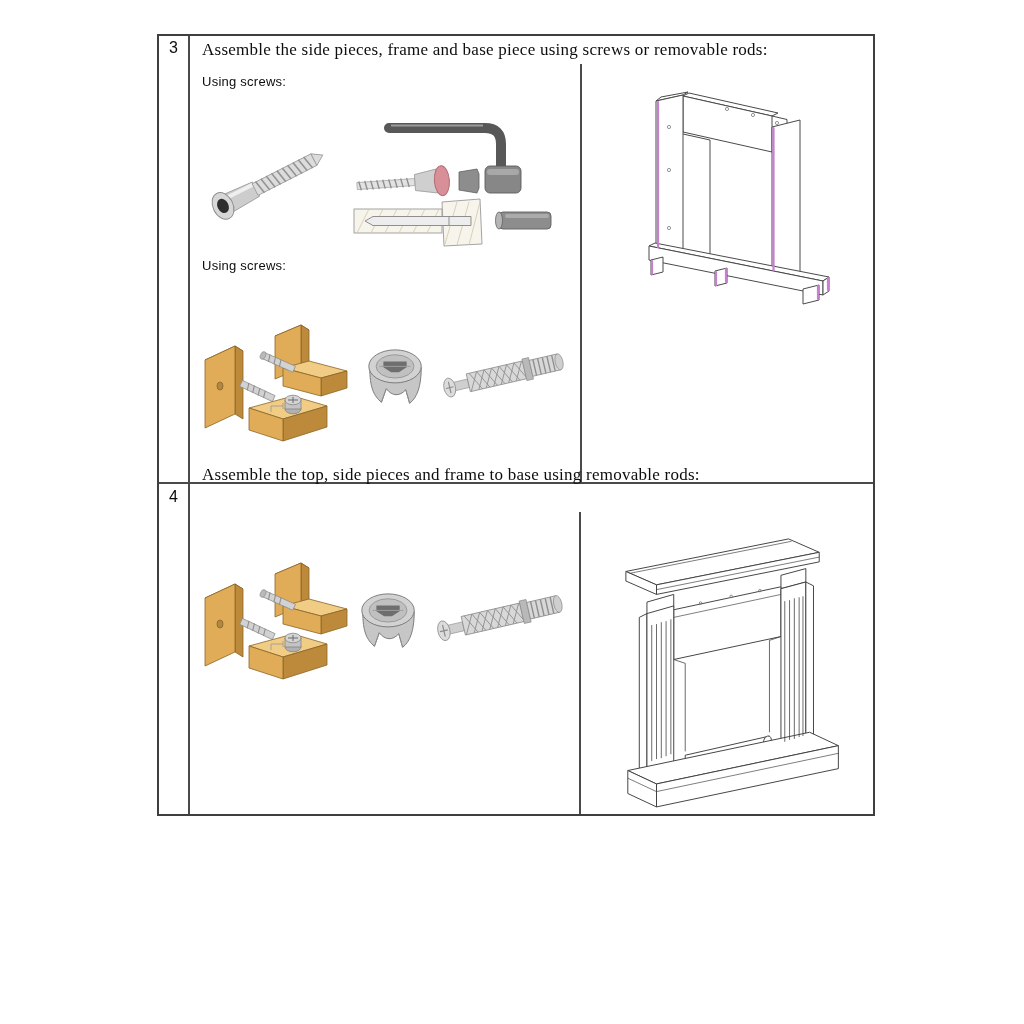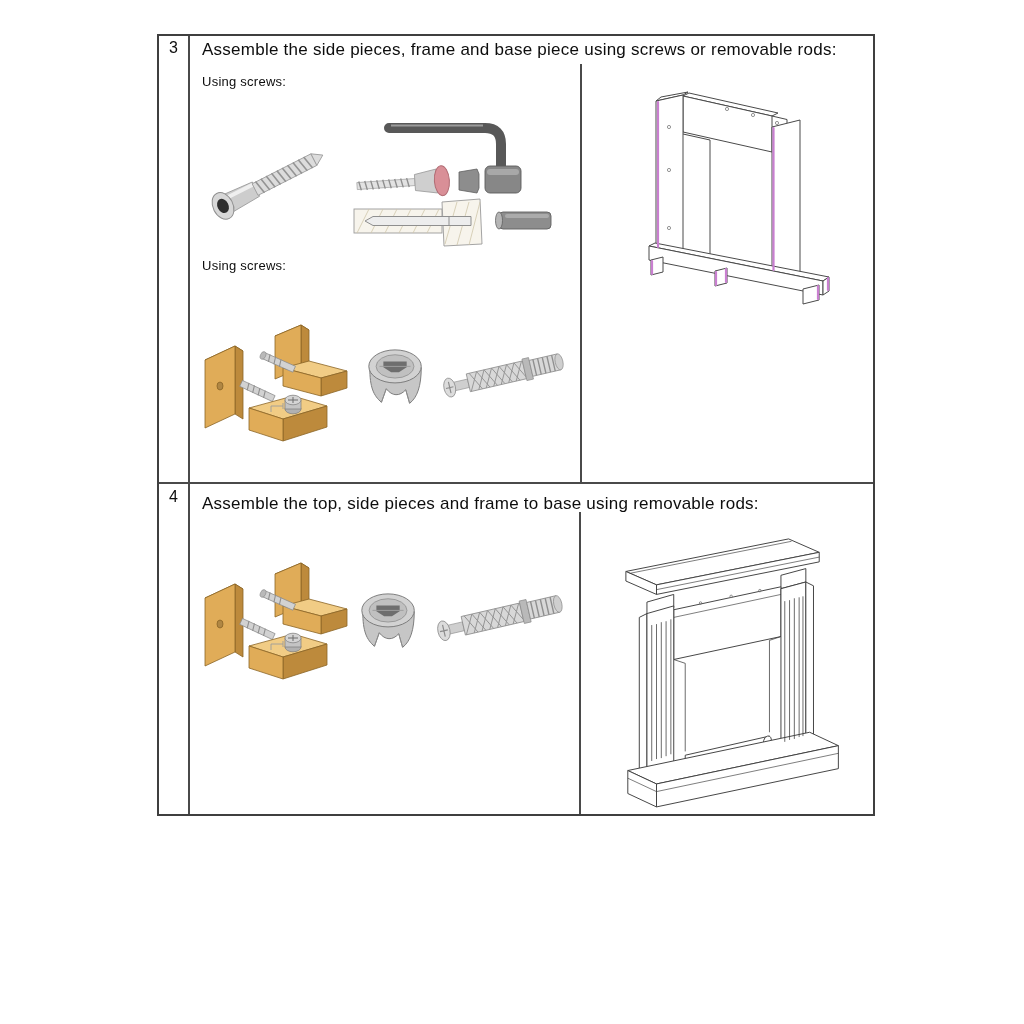--- a/index.html
+++ b/index.html
@@ -15,21 +15,21 @@
   .num-divider{left:29px;top:0;width:2px;height:100%;}
   .row-divider{left:0;top:446px;width:100%;height:2px;}
   .col-divider-3{left:421px;top:28px;width:1.5px;height:418px;}
   .col-divider-4{left:420px;top:476px;width:1.5px;height:302px;}
   .step-num{
     position:absolute;width:29px;text-align:center;font-size:16px;
     color:#0d0d0d;letter-spacing:.2px;
   }
   .instruction{
     position:absolute;left:43px;font-size:17px;color:#0d0d0d;
-    letter-spacing:.25px;white-space:nowrap;
+    letter-spacing:.25px;white-space:nowrap;font-family:Liberation Serif, serif;
   }
   .method-label{
     position:absolute;left:43px;font-size:13px;color:#0d0d0d;letter-spacing:.25px;
   }
   .img{position:absolute;}
   svg{display:block;}
 </style>
 </head>
 <body>
 
@@ -202,21 +202,21 @@
         <path d="M25,179 L25,192"></path>
         <path d="M89,190 L89,203 M99,187 L99,200"></path>
         <path d="M191,204 L191,217"></path>
         <path d="M201,196 L201,208"></path>
       </g>
     </svg>
   </div>
 
   <div class="step-num" style="top:452px;">4</div>
 
-  <div class="instruction" style="top:458px;text-align:center;">Assemble the top, side pieces and frame to base using removable rods:</div>
+  <div class="instruction" style="top:429px;text-align:center;">Assemble the top, side pieces and frame to base using removable rods:</div>
 
   <div class="img" style="left:40px;top:522px;">
     <svg width="152" height="132" viewBox="0 0 152 132">
       <g stroke="#8a6526" stroke-width="0.8" stroke-linejoin="round">
         <polygon points="76,16 102,5 110,10 84,21" fill="#f1cc85"></polygon>
         <polygon points="102,5 110,10 110,53 102,48" fill="#bd8a3c"></polygon>
         <polygon points="76,16 102,5 102,48 76,59" fill="#e0ac58"></polygon>
         <polygon points="84,48 110,41 148,51 122,58" fill="#f1cc85"></polygon>
         <polygon points="122,58 148,51 148,68 122,76" fill="#bd8a3c"></polygon>
         <polygon points="84,48 122,58 122,76 84,66" fill="#e0ac58"></polygon>

